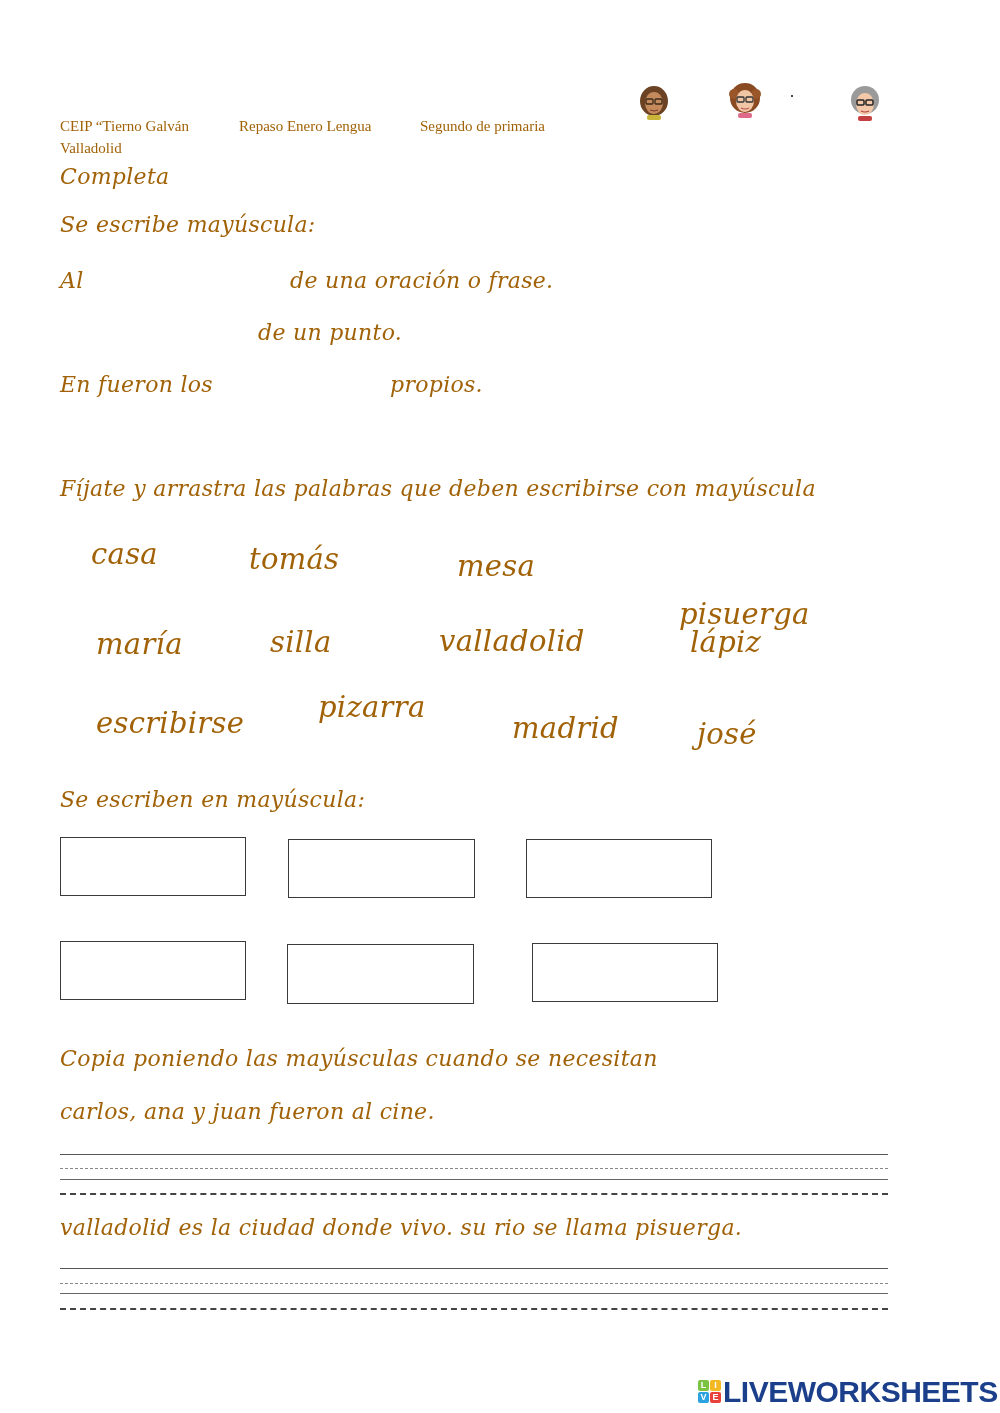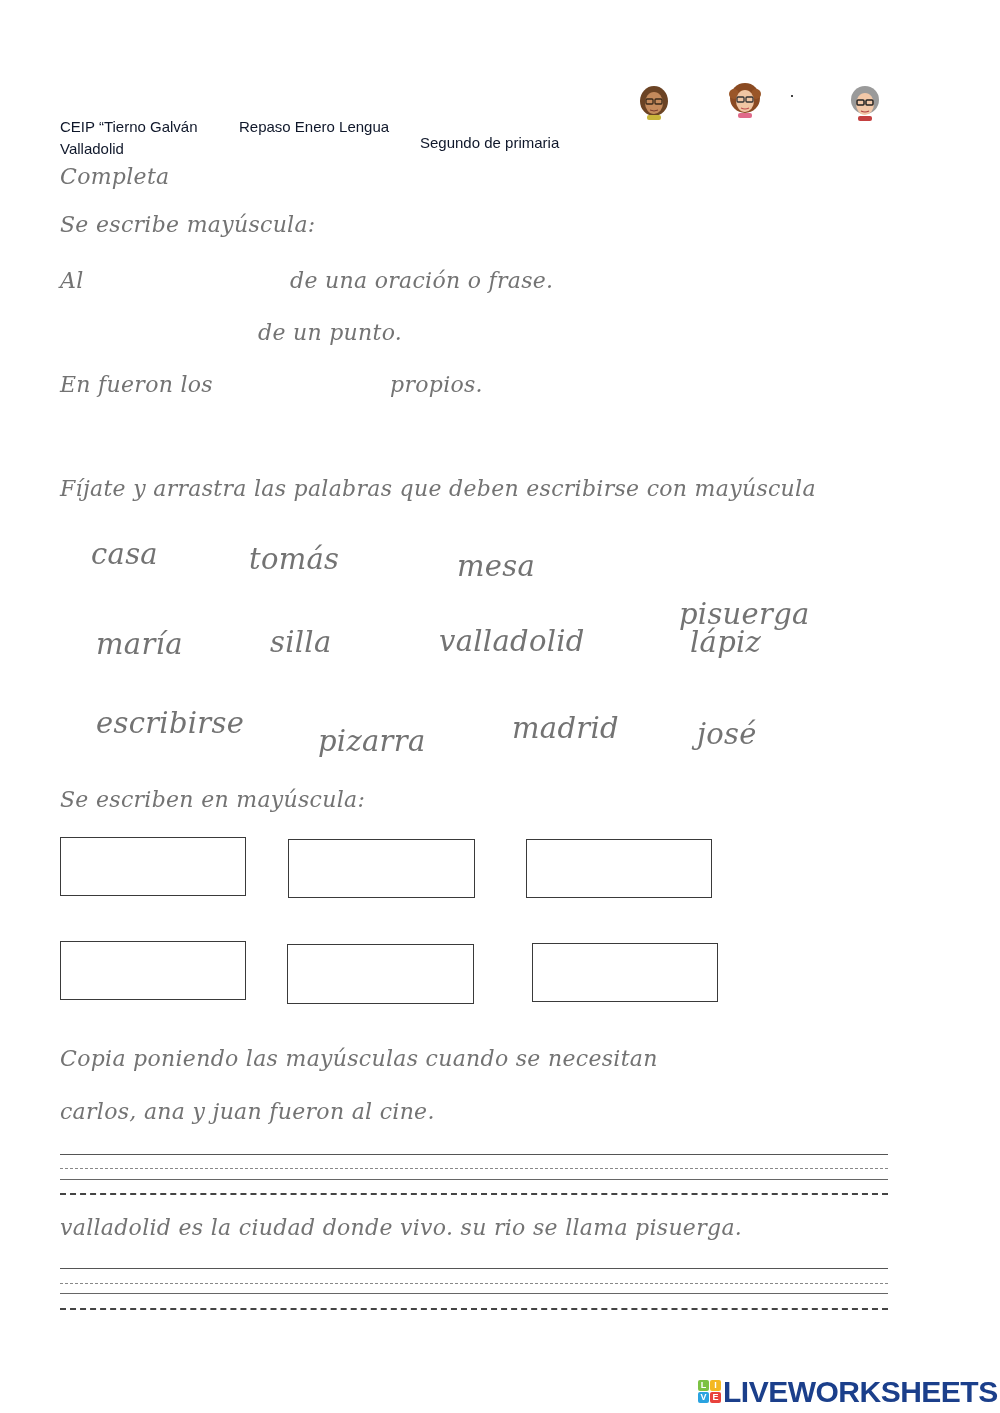--- a/index.html
+++ b/index.html
@@ -9,30 +9,30 @@
     }
     body {
       width: 1000px;
       height: 1413px;
       position: relative;
       overflow: hidden;
       color: #1a1a1a;
     }
     .abs { position: absolute; }
     .header-text {
-      font-family: Liberation Sans, sans-serif;
+      font-family: Liberation Serif, serif;
       font-size: 15px;
-      color: #0f172a;
+      color: #a16207;
       white-space: nowrap;
     }
     .cursive {
       font-family: "DejaVu Serif", serif;
       font-style: italic;
       font-weight: 300;
-      color: #737373;
+      color: #a16207;
       white-space: nowrap;
       letter-spacing: 0.3px;
     }
     .instr { font-size: 22px; }
     .word {
       font-size: 29px;
       cursor: grab;
     }
     .drop-box {
       position: absolute;
@@ -80,21 +80,21 @@
       line-height: 11px;
       text-align: center;
     }
   </style>
 </head>
 <body>
 
 <div class="abs header-text" style="left:60px; top:118px;">CEIP “Tierno Galván</div>
 <div class="abs header-text" style="left:60px; top:140px;">Valladolid</div>
 <div class="abs header-text" style="left:239px; top:118px;">Repaso Enero Lengua</div>
-<div class="abs header-text" style="left:420px; top:118px;margin-top:16px;">Segundo de primaria</div>
+<div class="abs header-text" style="left:420px; top:118px;">Segundo de primaria</div>
 
 <div class="avatar" style="left:638px; top:84px;">
   <svg width="32" height="38" viewBox="0 0 32 38">
     <ellipse cx="16" cy="17" rx="14" ry="15" fill="#6b4324"></ellipse>
     <ellipse cx="16" cy="19" rx="9" ry="11" fill="#c48a5c"></ellipse>
     <rect x="8" y="15" width="7" height="5" rx="1" fill="none" stroke="#3a2a1a" stroke-width="1.3"></rect>
     <rect x="17" y="15" width="7" height="5" rx="1" fill="none" stroke="#3a2a1a" stroke-width="1.3"></rect>
     <path d="M12 26 Q16 28 20 26" stroke="#7a3a2a" stroke-width="1" fill="none"></path>
     <rect x="9" y="31" width="14" height="5" rx="2" fill="#c9b53a"></rect>
   </svg>
@@ -143,21 +143,21 @@
 <div class="abs cursive word" style="left:249px; top:542px;">tomás</div>
 <div class="abs cursive word" style="left:457px; top:549px;">mesa</div>
 <div class="abs cursive word" style="left:679px; top:549px;margin-top:48px;">pisuerga</div>
 
 <div class="abs cursive word" style="left:96px; top:627px;">maría</div>
 <div class="abs cursive word" style="left:270px; top:625px;">silla</div>
 <div class="abs cursive word" style="left:439px; top:624px;">valladolid</div>
 <div class="abs cursive word" style="left:690px; top:625px;font-style:italic;">lápiz</div>
 
 <div class="abs cursive word" style="left:96px; top:706px;">escribirse</div>
-<div class="abs cursive word" style="left:318px; top:724px;">pizarra</div>
+<div class="abs cursive word" style="left:318px; top:690px;">pizarra</div>
 <div class="abs cursive word" style="left:512px; top:711px;">madrid</div>
 <div class="abs cursive word" style="left:697px; top:717px;">josé</div>
 
 <div class="abs cursive instr" style="left:60px; top:787px;">Se escriben en mayúscula:</div>
 
 <div class="drop-box" style="left:60px; top:837px; width:186px; height:59px;"></div>
 <div class="drop-box" style="left:288px; top:839px; width:187px; height:59px;"></div>
 <div class="drop-box" style="left:526px; top:839px; width:186px; height:59px;"></div>
 <div class="drop-box" style="left:60px; top:941px; width:186px; height:59px;"></div>
 <div class="drop-box" style="left:287px; top:944px; width:187px; height:60px;"></div>

